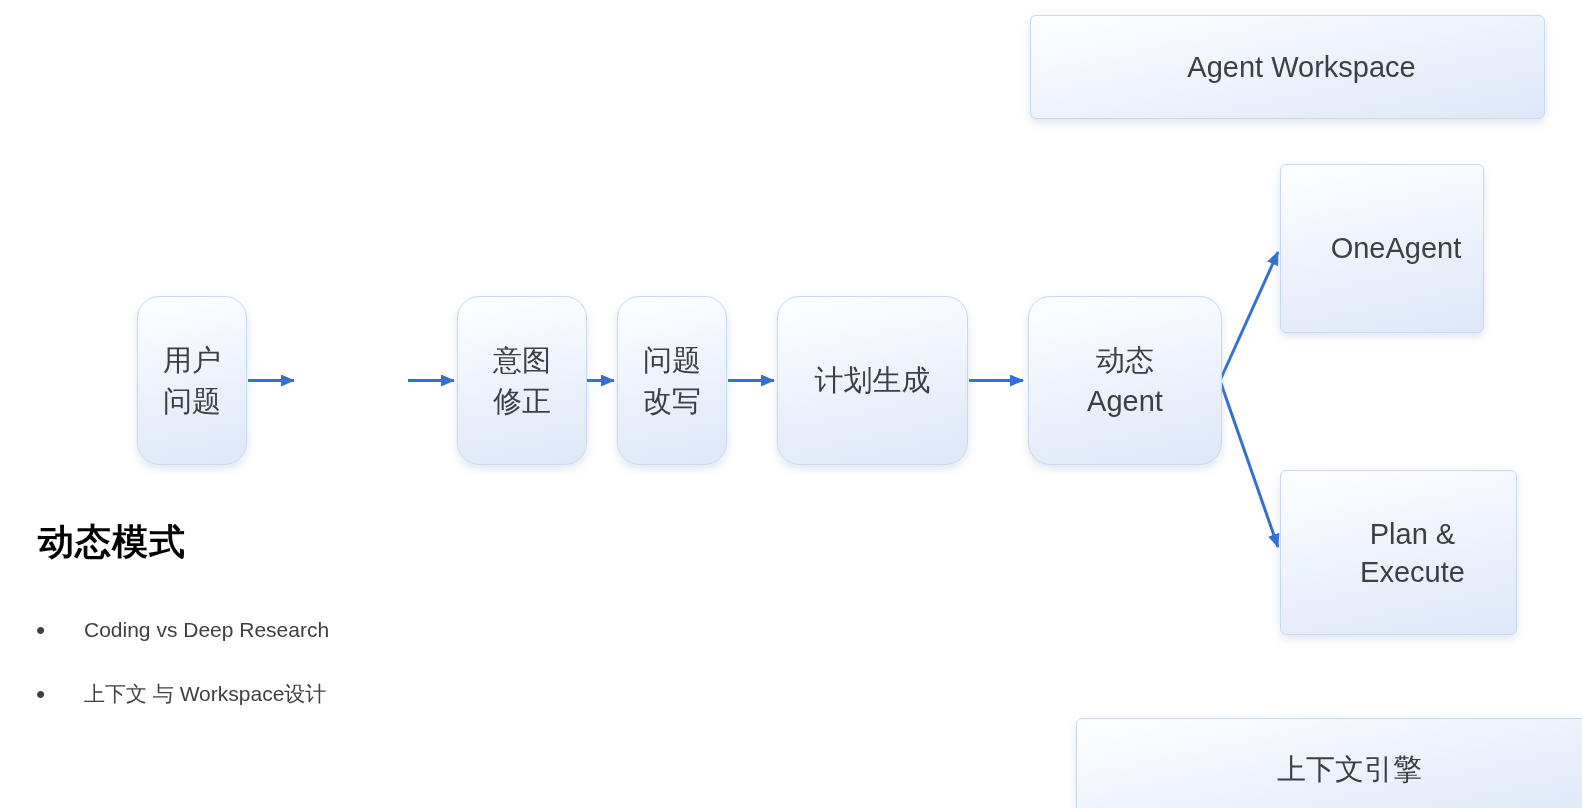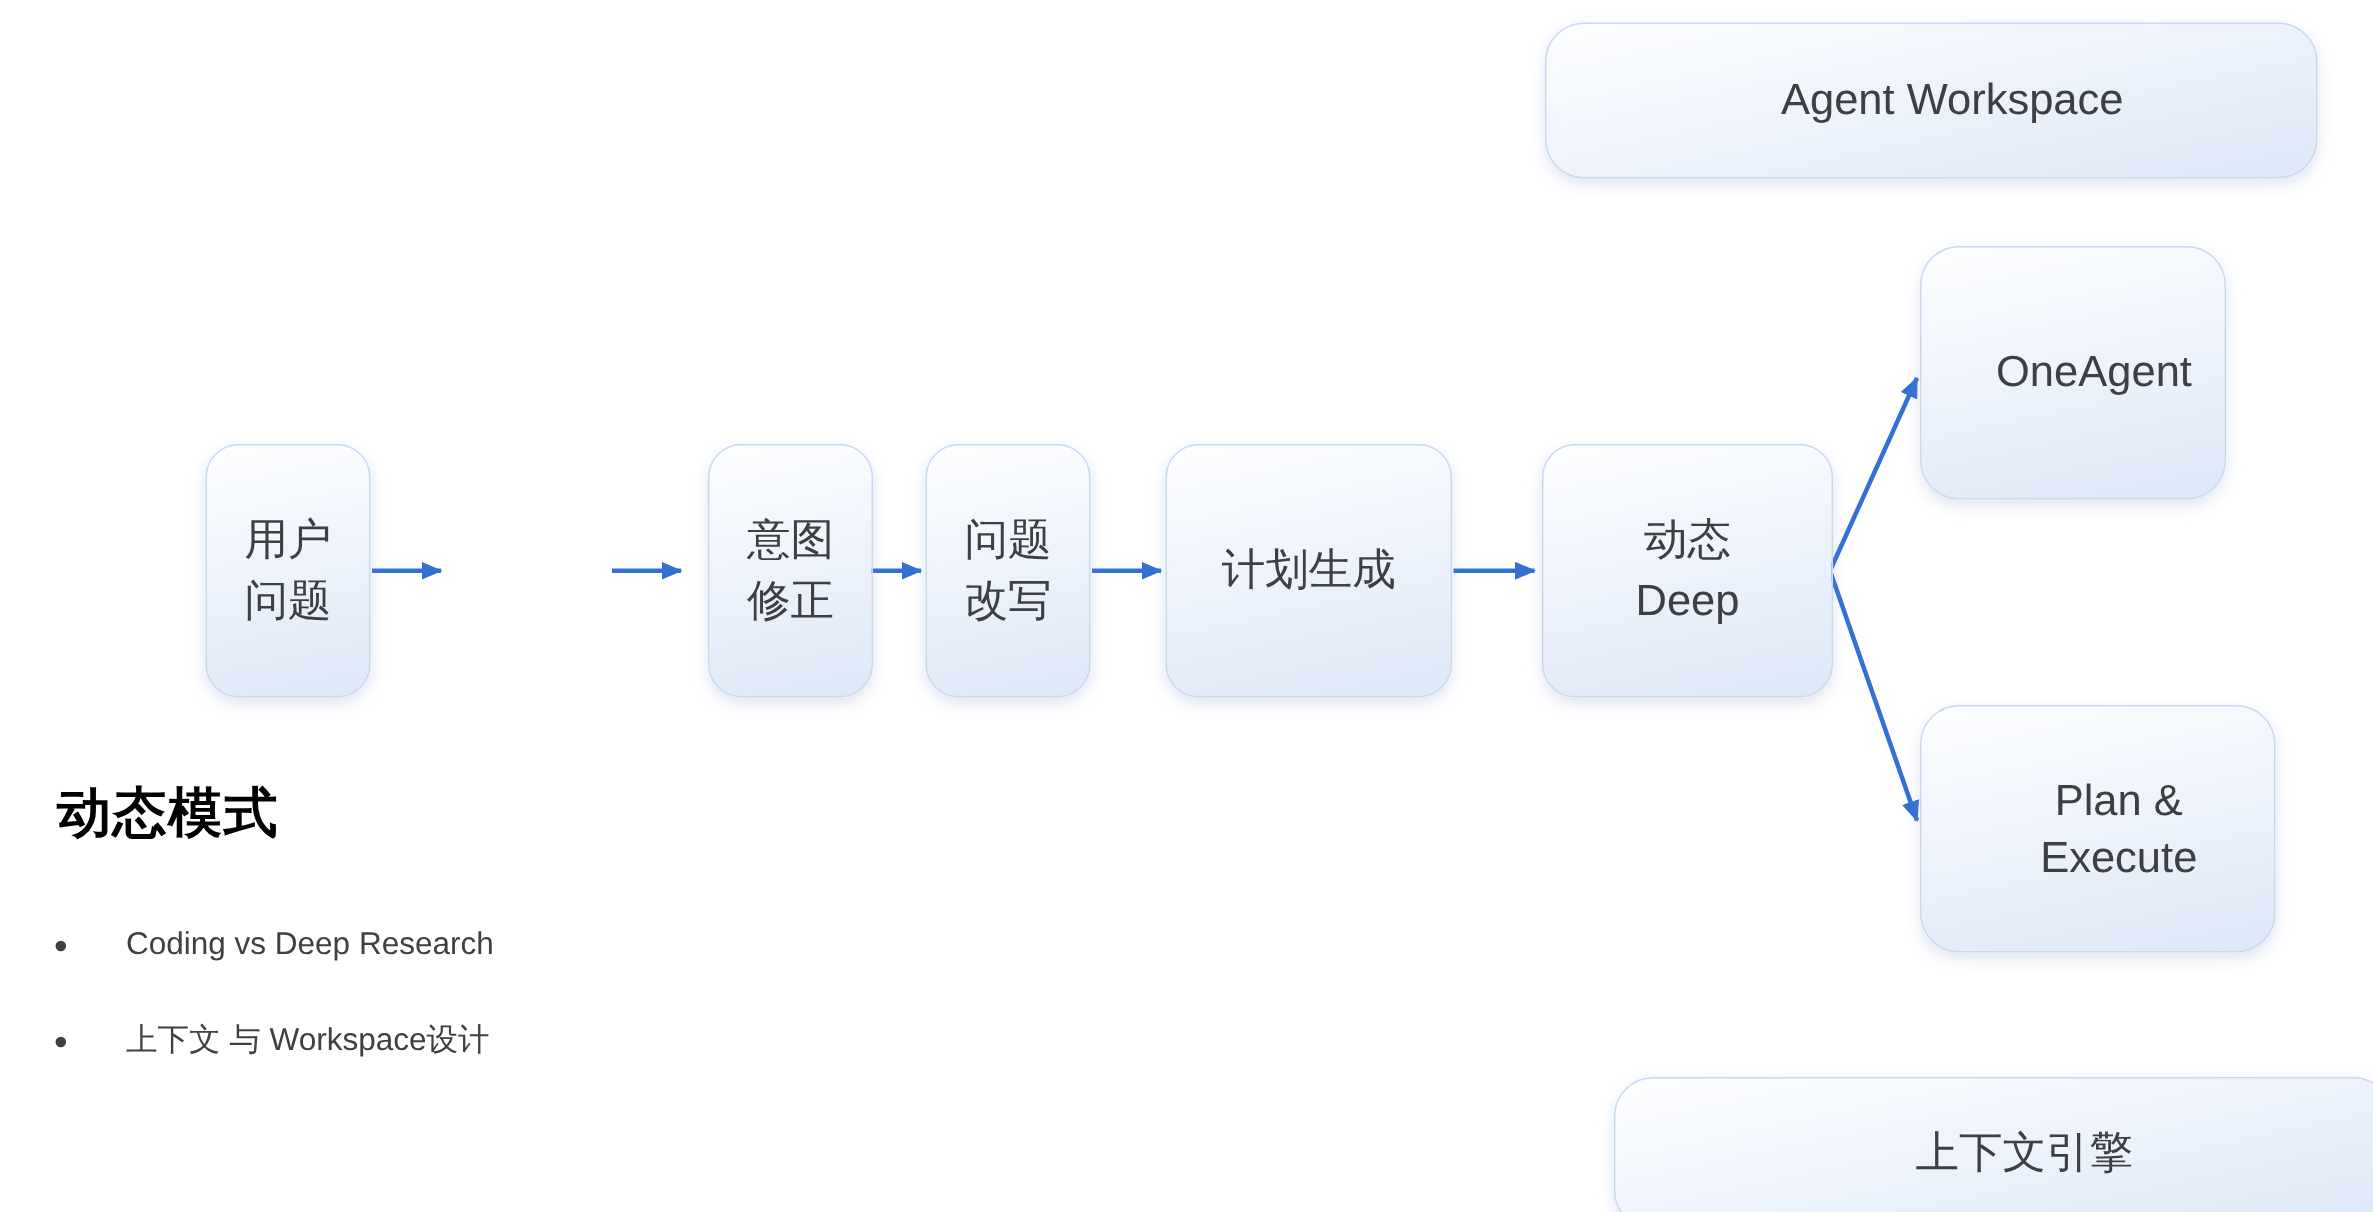--- a/index.html
+++ b/index.html
@@ -10,26 +10,26 @@
   .arrow-layer { position:absolute; left:0; top:0; width:1582px; height:808px; }
   .node {
     position:absolute; box-sizing:border-box;
     border:1.5px solid #c9d7f0; border-radius:22px;
     background:linear-gradient(168deg,#fdfeff 0%,#eff4fc 45%,#dde7f7 100%);
     box-shadow:0 4px 10px rgba(140,165,210,0.28);
     display:flex; align-items:center; justify-content:center;
     text-align:center; color:#3c4043;
     font-size:29px; line-height:41px; white-space:pre-line;
   }
-  .node.large { border-radius:26px;padding-left:28px; }
+  .node.large { border-radius:6px;padding-left:28px; }
   .node.wide  { font-size:29px; }
   
   .n1 { left:137px;  top:296px; width:110px; height:169px;text-align:right; }
   .n2 { left:297px;  top:296px; width:110px; height:169px; }
-  .n3 { left:457px;  top:296px; width:110px; height:169px;margin-left:15px; }
+  .n3 { left:457px;  top:296px; width:130px; height:169px; }
   .n4 { left:617px;  top:296px; width:110px; height:169px; }
   .n5 { left:777px;  top:296px; width:191px; height:169px; }
   .n6 { left:1028px; top:296px; width:194px; height:169px; }
   
   .workspace { left:1030px; top:15px;  width:515px; height:104px; }
   .oneagent  { left:1280px; top:164px; width:204px; height:169px; }
   .planexec  { left:1280px; top:470px; width:237px; height:165px; line-height:38px; }
   .context   { left:1036px; top:718px; width:519px; height:102px;margin-left:40px; }
   
   .notes-heading {
@@ -63,21 +63,21 @@
   </svg>
 
   <div class="node n1">用户
 问题</div>
   <div class="node n3">意图
 修正</div>
   <div class="node n4">问题
 改写</div>
   <div class="node n5 wide">计划生成</div>
   <div class="node n6 wide">动态
-Deep</div>
+Agent</div>
 
   <div class="node large workspace">Agent Workspace</div>
   <div class="node large oneagent">OneAgent</div>
   <div class="node large planexec">Plan &amp;
 Execute</div>
   <div class="node large context">上下文引擎</div>
 
   <div class="notes-heading" style="color: #000000;">动态模式</div>
 
   <div class="bullet-row b1">

